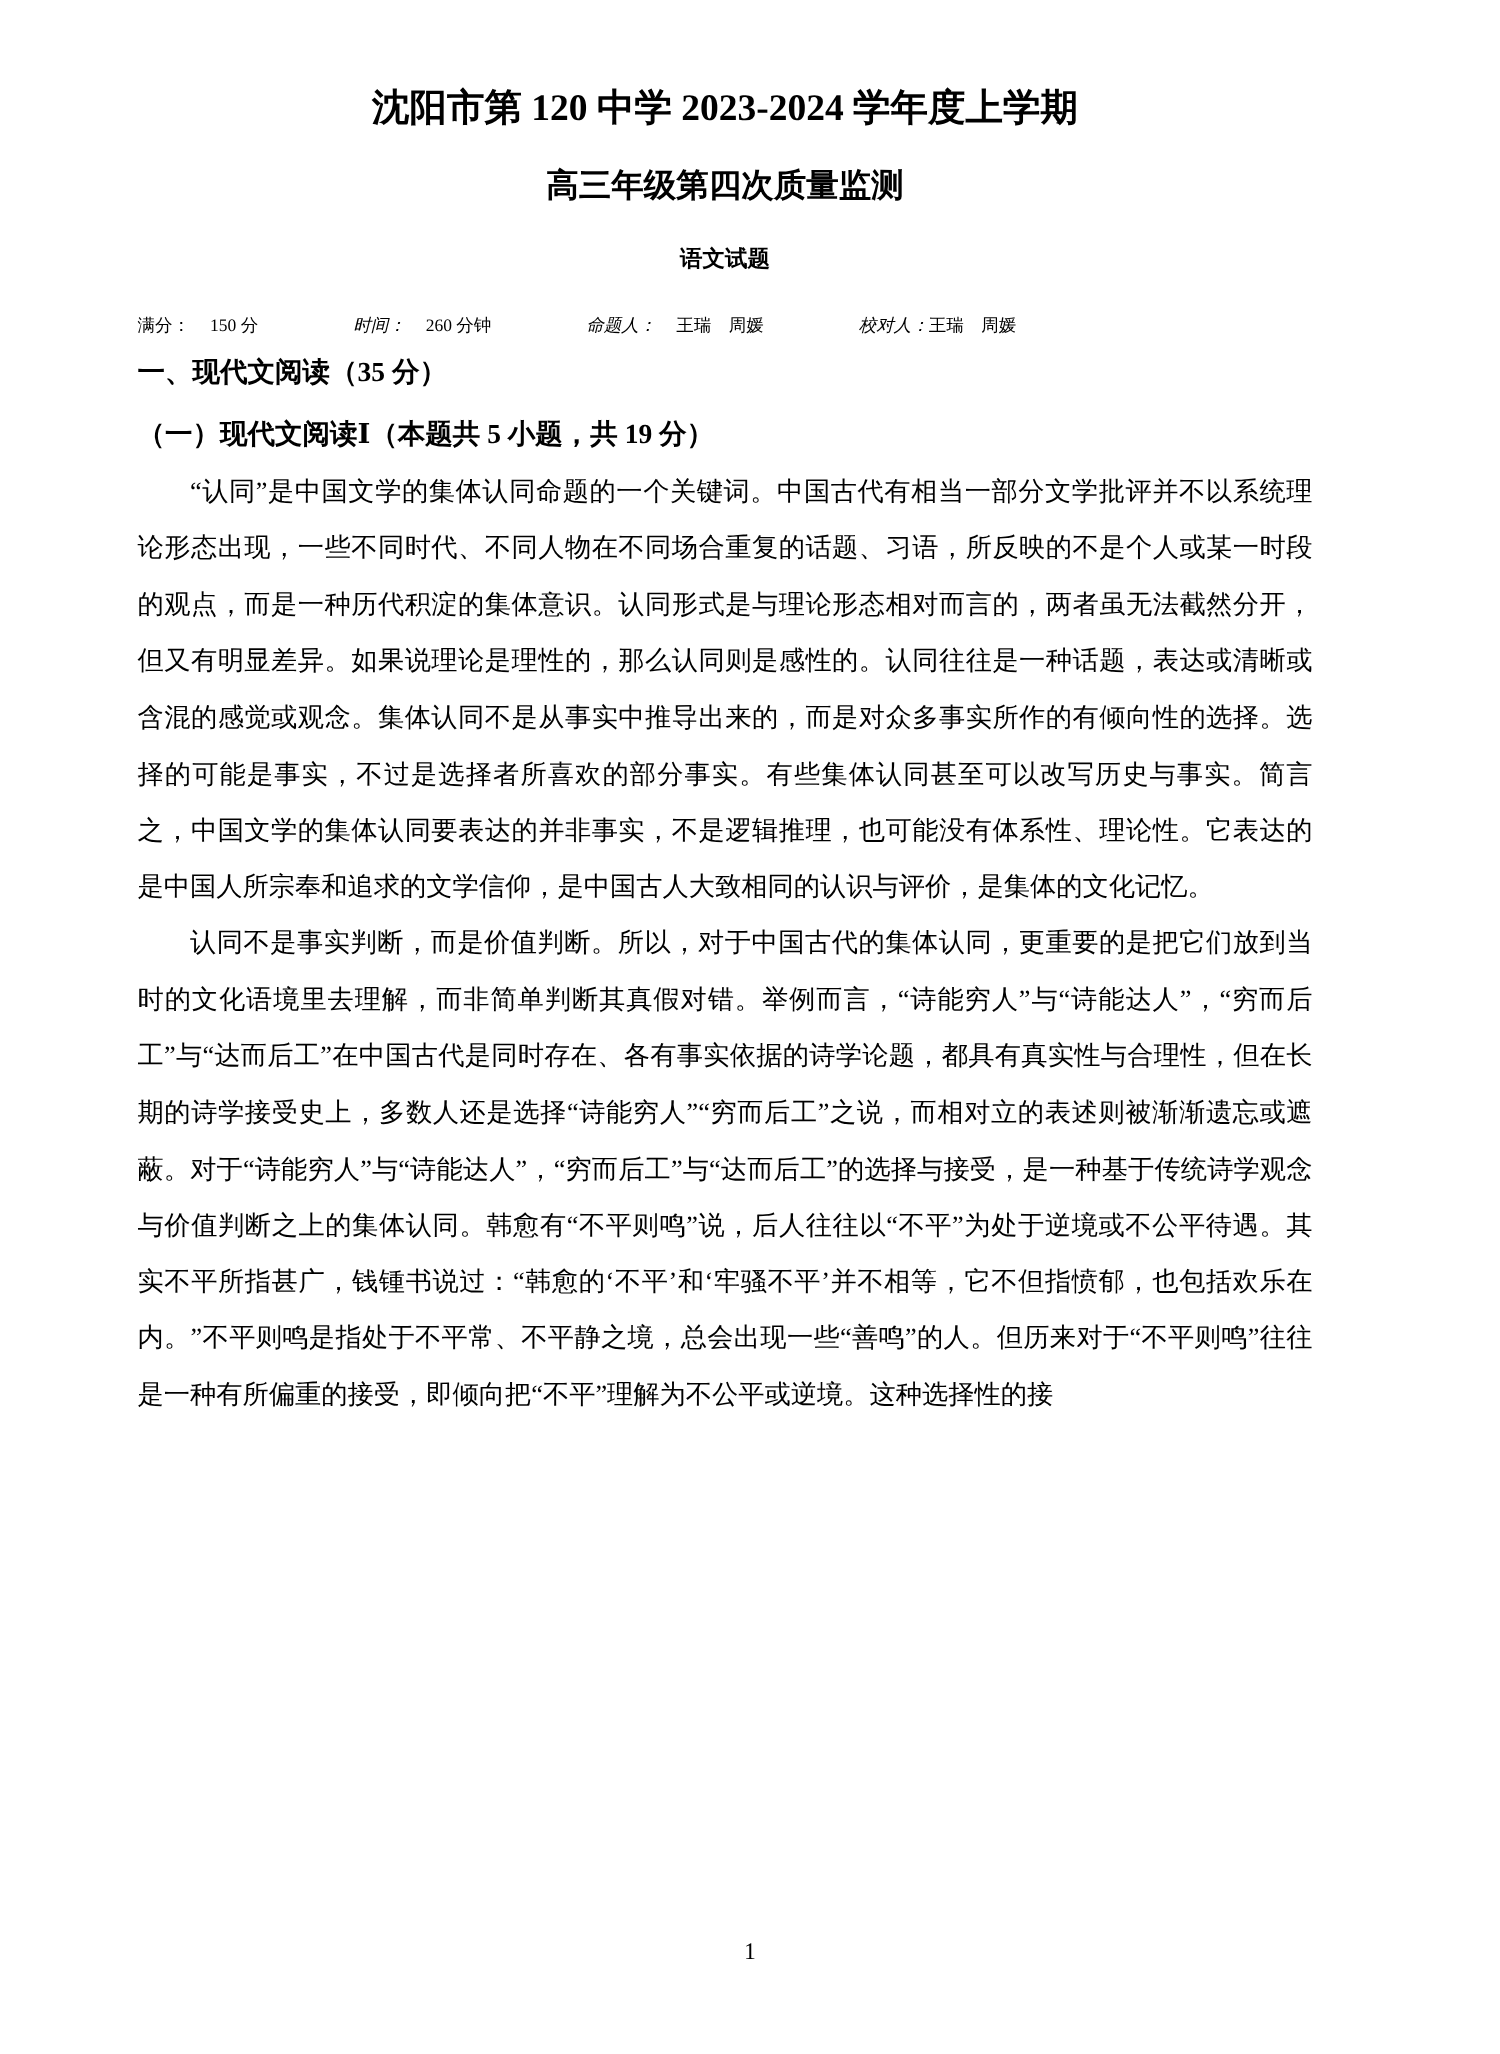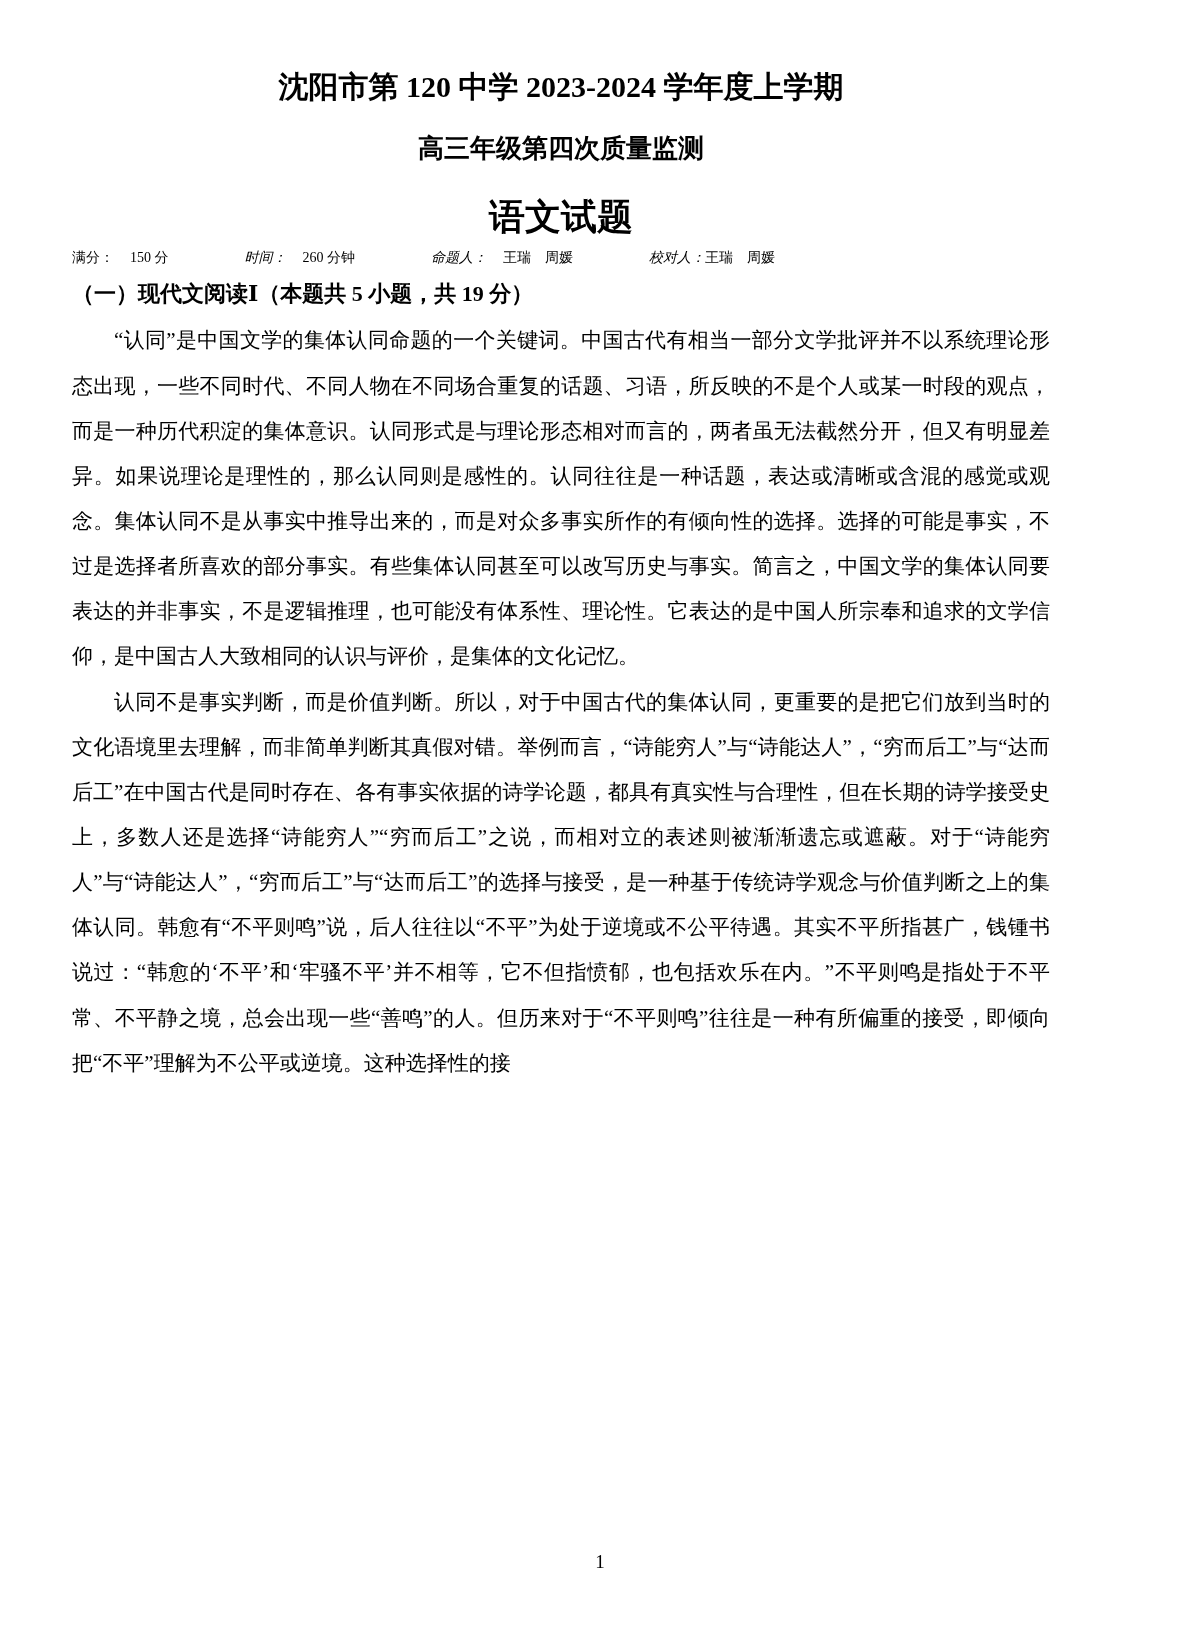--- a/index.html
+++ b/index.html
@@ -7,44 +7,44 @@
       padding: 0;
       background: #ffffff;
     }
     .doc {
       position: relative;
       width: 1200px;
       height: 1643px;
       margin: 0 auto;
       background: #ffffff;
       box-sizing: border-box;
-      padding: 70px 150px 0 72px;
+      padding: 70px 150px 0 110px;
       font-family: "Liberation Serif", "DejaVu Serif", serif;
       color: #000000;
       overflow: hidden;
     }
     .title {
       text-align: center;
       font-weight: bold;
       margin: 0;
     }
     .title-1 {
       font-size: 30px;
       line-height: 1.1;
       margin-bottom: 32px;
     }
     .title-2 {
       font-size: 26px;
       line-height: 1.1;
       margin-bottom: 34px;
     }
     .subject {
-      font-size: 36px;
+      font-size: 18px;
       line-height: 1.1;
-      margin-bottom: 12px;
+      margin-bottom: 36px;
       font-weight: bold;
     }
     .meta-line {
       display: flex;
       align-items: baseline;
       white-space: nowrap;
       font-size: 14px;
       line-height: 1.35;
       margin-bottom: 2px;
     }
@@ -88,20 +88,21 @@
     <span>满分：</span>
     <span class="gap-s">150 分</span>
     <span class="gap-m">时间：</span>
     <span class="gap-s">260 分钟</span>
     <span class="gap-m">命题人：</span>
     <span class="gap-s">王瑞　周媛</span>
     <span class="gap-m">校对人：</span>
     <span>王瑞　周媛</span>
   </div>
 
+  <div class="heading">一、现代文阅读（35 分）</div>
 
   <div class="heading">（一）现代文阅读Ⅰ（本题共 5 小题，共 19 分）</div>
 
 
 
   <p class="para">“认同”是中国文学的集体认同命题的一个关键词。中国古代有相当一部分文学批评并不以系统理论形态出现，一些不同时代、不同人物在不同场合重复的话题、习语，所反映的不是个人或某一时段的观点，而是一种历代积淀的集体意识。认同形式是与理论形态相对而言的，两者虽无法截然分开，但又有明显差异。如果说理论是理性的，那么认同则是感性的。认同往往是一种话题，表达或清晰或含混的感觉或观念。集体认同不是从事实中推导出来的，而是对众多事实所作的有倾向性的选择。选择的可能是事实，不过是选择者所喜欢的部分事实。有些集体认同甚至可以改写历史与事实。简言之，中国文学的集体认同要表达的并非事实，不是逻辑推理，也可能没有体系性、理论性。它表达的是中国人所宗奉和追求的文学信仰，是中国古人大致相同的认识与评价，是集体的文化记忆。</p>
 
   <p class="para">认同不是事实判断，而是价值判断。所以，对于中国古代的集体认同，更重要的是把它们放到当时的文化语境里去理解，而非简单判断其真假对错。举例而言，“诗能穷人”与“诗能达人”，“穷而后工”与“达而后工”在中国古代是同时存在、各有事实依据的诗学论题，都具有真实性与合理性，但在长期的诗学接受史上，多数人还是选择“诗能穷人”“穷而后工”之说，而相对立的表述则被渐渐遗忘或遮蔽。对于“诗能穷人”与“诗能达人”，“穷而后工”与“达而后工”的选择与接受，是一种基于传统诗学观念与价值判断之上的集体认同。韩愈有“不平则鸣”说，后人往往以“不平”为处于逆境或不公平待遇。其实不平所指甚广，钱锺书说过：“韩愈的‘不平’和‘牢骚不平’并不相等，它不但指愤郁，也包括欢乐在内。”不平则鸣是指处于不平常、不平静之境，总会出现一些“善鸣”的人。但历来对于“不平则鸣”往往是一种有所偏重的接受，即倾向把“不平”理解为不公平或逆境。这种选择性的接</p>
 
   <div class="page-num">1</div>

